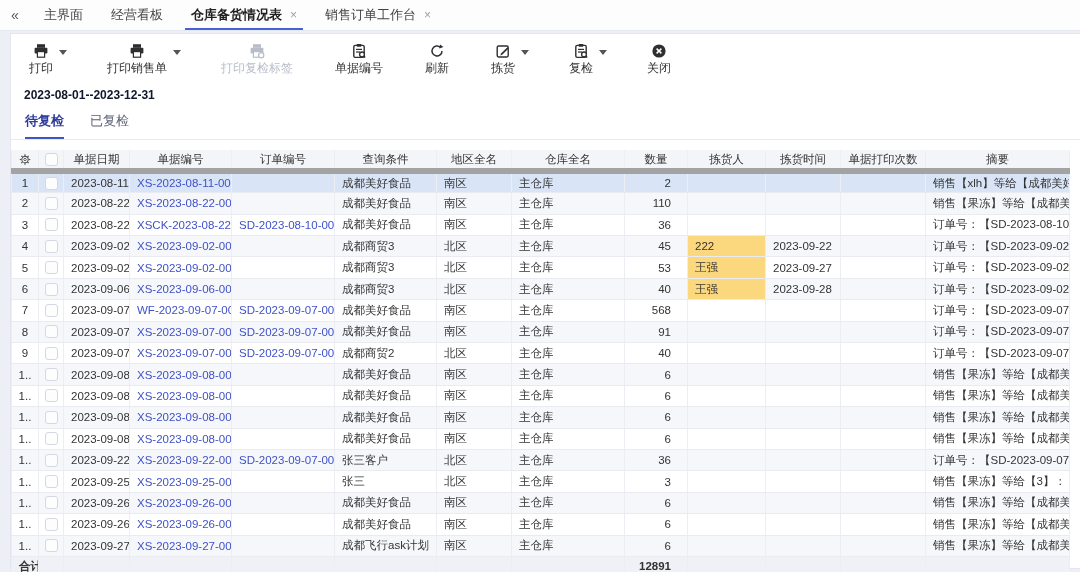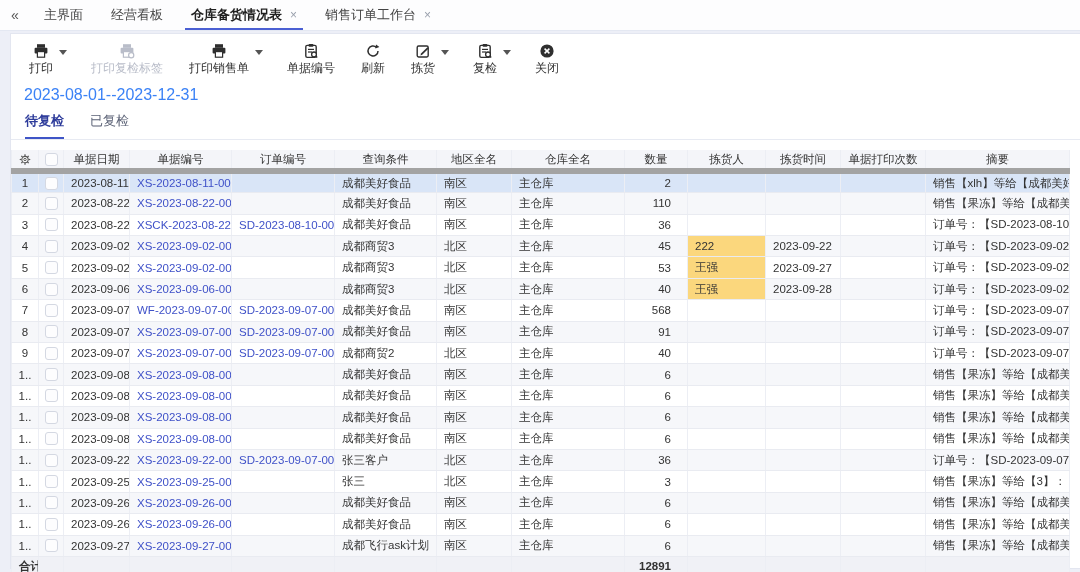--- a/index.html
+++ b/index.html
@@ -16,34 +16,34 @@
   .wtab.active { color:#1f1f1f; font-weight:bold; }
   .wtab.active::after { content:""; position:absolute; left:8px; right:8px; bottom:0;
     height:2px; background:#4a5fd3; }
   .wtab .close { margin-left:8px; color:#9aa0ad; font-size:12px; font-weight:normal; }
 
   
   .panel { position:absolute; left:10px; top:33px; width:1070px; height:536px; background:#fff;
     border:1px solid #e3e6f0; border-right:none; }
 
   
-  .toolbar { display:flex; align-items:flex-end; gap:0; padding:7px 0 3px 12px; }
+  .toolbar { display:flex; align-items:flex-end; gap:16px; padding:7px 0 3px 12px; }
   .tbtn { position:relative; display:flex; flex-direction:column; align-items:center; gap:3px;
     padding:2px 6px; margin-right:14px; cursor:pointer; color:#333; }
   .tbtn .lab { font-size:12px; line-height:12px; white-space:nowrap; }
   .tbtn.disabled { color:#b9bdc9; cursor:default; }
   .tbtn svg { display:block; }
   .caret { position:absolute; right:-8px; top:9px; width:0; height:0;
     border-left:4px solid transparent; border-right:4px solid transparent; border-top:5px solid #555; }
   .tbtn.has-caret { margin-right:26px; }
 
   
   .filter-row { display:flex; justify-content:space-between; align-items:center;
     padding:5px 0 0 13px; height:26px; }
-  .date-range { font-size:16px; color:#3b82f6; }
+  .date-range { font-size:12px; color:#0f172a;font-weight:bold; }
   .searchbox { display:flex; align-items:center; }
   .searchbox .slabel { font-size:12px; color:#333; }
   .searchbox input { width:70px; height:21px; border:1px solid #c9cfdd; border-right:none;
     border-radius:2px 0 0 2px; outline:none; font-size:12px; padding:0 4px; background:#fff; }
 
   
   .subtabs { display:flex; gap:26px; padding:7px 0 0 14px; }
   .stab { font-size:13px; color:#5a6175; padding-bottom:7px; cursor:pointer; }
   .stab.active { color:#2e3c9b; font-weight:bold; border-bottom:2px solid #3f55c7; }
   .subtab-sep { border-bottom:1px solid #e7eaf2; }
@@ -96,41 +96,41 @@
       <span>
         <svg width="16" height="16" viewBox="0 0 16 16">
             <rect x="4" y="1.2" width="8" height="3.6" fill="#2f2f2f"></rect>
             <rect x="1.6" y="4.8" width="12.8" height="5.6" rx="1" fill="#2f2f2f"></rect>
             <rect x="4.4" y="8.6" width="7.2" height="5.6" fill="#fff" stroke="#2f2f2f" stroke-width="1.2"></rect>
           </svg>
       </span>
       <span class="lab">打印</span>
       <span class="caret"></span>
     </div>
+    <div class="tbtn has-caret">
+      <span>
+        <svg width="16" height="16" viewBox="0 0 16 16">
+            <rect x="4" y="1.2" width="8" height="3.6" fill="#2f2f2f"></rect>
+            <rect x="1.6" y="4.8" width="12.8" height="5.6" rx="1" fill="#2f2f2f"></rect>
+            <rect x="4.4" y="8.6" width="7.2" height="5.6" fill="#fff" stroke="#2f2f2f" stroke-width="1.2"></rect>
+          </svg>
+      </span>
+      <span class="lab">打印销售单</span>
+      <span class="caret"></span>
+    </div>
     <div class="tbtn disabled">
       <span>
         <svg width="16" height="16" viewBox="0 0 16 16">
             <rect x="4" y="1.2" width="8" height="3.6" fill="#b9bdc9"></rect>
             <rect x="1.6" y="4.8" width="12.8" height="5.6" rx="1" fill="#b9bdc9"></rect>
             <rect x="4.4" y="8.6" width="7.2" height="5.6" fill="#fff" stroke="#b9bdc9" stroke-width="1.2"></rect>
             <circle cx="12.2" cy="12.2" r="2.6" fill="#fff" stroke="#b9bdc9" stroke-width="1.2"></circle>
           </svg>
       </span>
       <span class="lab">打印复检标签</span>
-    </div>
-    <div class="tbtn has-caret">
-      <span>
-        <svg width="16" height="16" viewBox="0 0 16 16">
-            <rect x="4" y="1.2" width="8" height="3.6" fill="#2f2f2f"></rect>
-            <rect x="1.6" y="4.8" width="12.8" height="5.6" rx="1" fill="#2f2f2f"></rect>
-            <rect x="4.4" y="8.6" width="7.2" height="5.6" fill="#fff" stroke="#2f2f2f" stroke-width="1.2"></rect>
-          </svg>
-      </span>
-      <span class="lab">打印销售单</span>
-      <span class="caret"></span>
     </div>
     <div class="tbtn">
       <span>
         <svg width="16" height="16" viewBox="0 0 16 16">
             <rect x="2.8" y="2.4" width="10.4" height="12" rx="1.4" fill="none" stroke="#2f2f2f" stroke-width="1.4"></rect>
             <rect x="5.6" y="1" width="4.8" height="2.8" rx="0.8" fill="#2f2f2f"></rect>
             <line x1="5" y1="6.4" x2="11" y2="6.4" stroke="#2f2f2f" stroke-width="1.2"></line>
             <line x1="5" y1="9" x2="9" y2="9" stroke="#2f2f2f" stroke-width="1.2"></line>
             <circle cx="11" cy="11.4" r="2.4" fill="#fff" stroke="#2f2f2f" stroke-width="1.3"></circle>
             <line x1="12.7" y1="13.1" x2="14.2" y2="14.6" stroke="#2f2f2f" stroke-width="1.4"></line>

